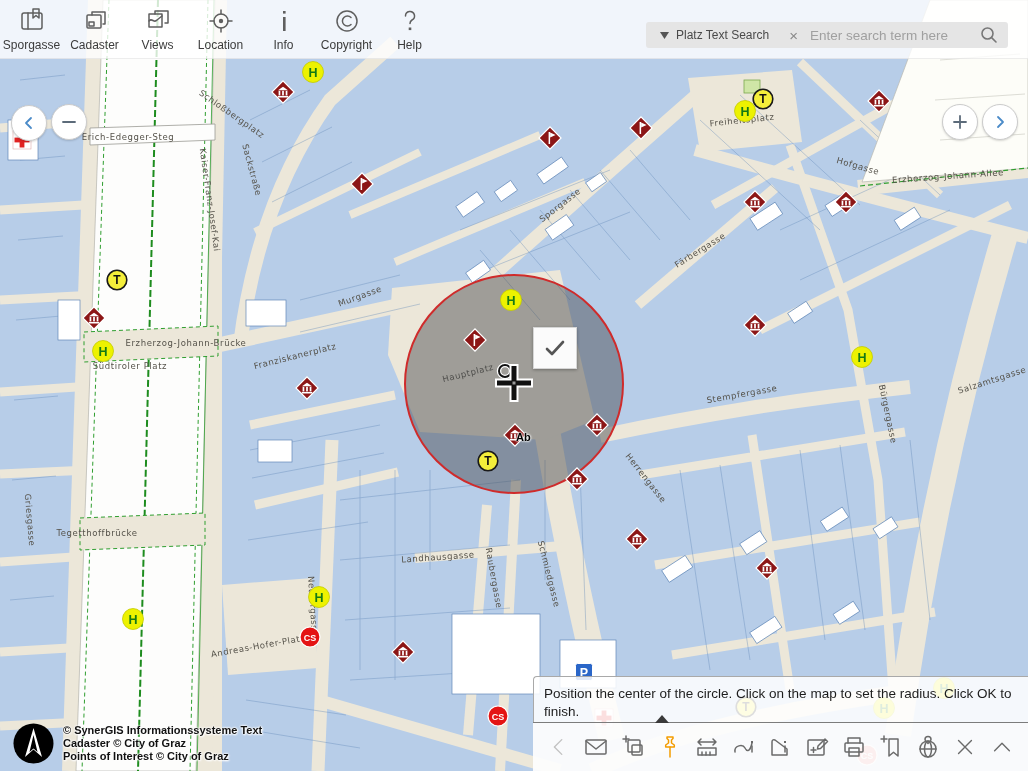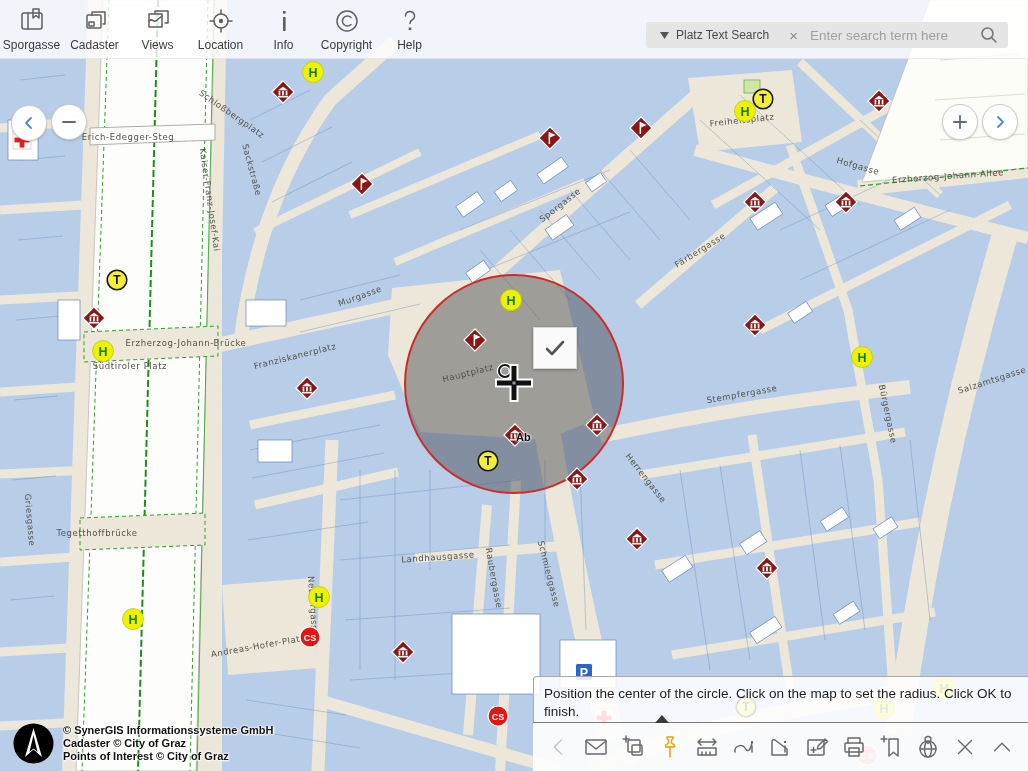--- a/index.html
+++ b/index.html
@@ -680,19 +680,19 @@
     </div>
   </div>
 
   <div id="copyright">
     <svg width="43" height="43" viewBox="0 0 43 43">
       <circle cx="21.5" cy="21.5" r="20" fill="#000"></circle>
       <polygon points="21.5,6 30,35 21.5,27.5 13,35" fill="#fff"></polygon>
       <polygon points="21.5,13 25.5,30 21.5,26.5 17.5,30" fill="#000"></polygon>
     </svg>
     <div id="copyright-text">
-      <div>© SynerGIS Informationssysteme GmbH</div>
+      <div>© SynerGIS Informationssysteme Text</div>
       <div>Cadaster © City of Graz</div>
       <div>Points of Interest © City of Graz</div>
     </div>
   </div>
 
 </div>
 
 </body></html>

